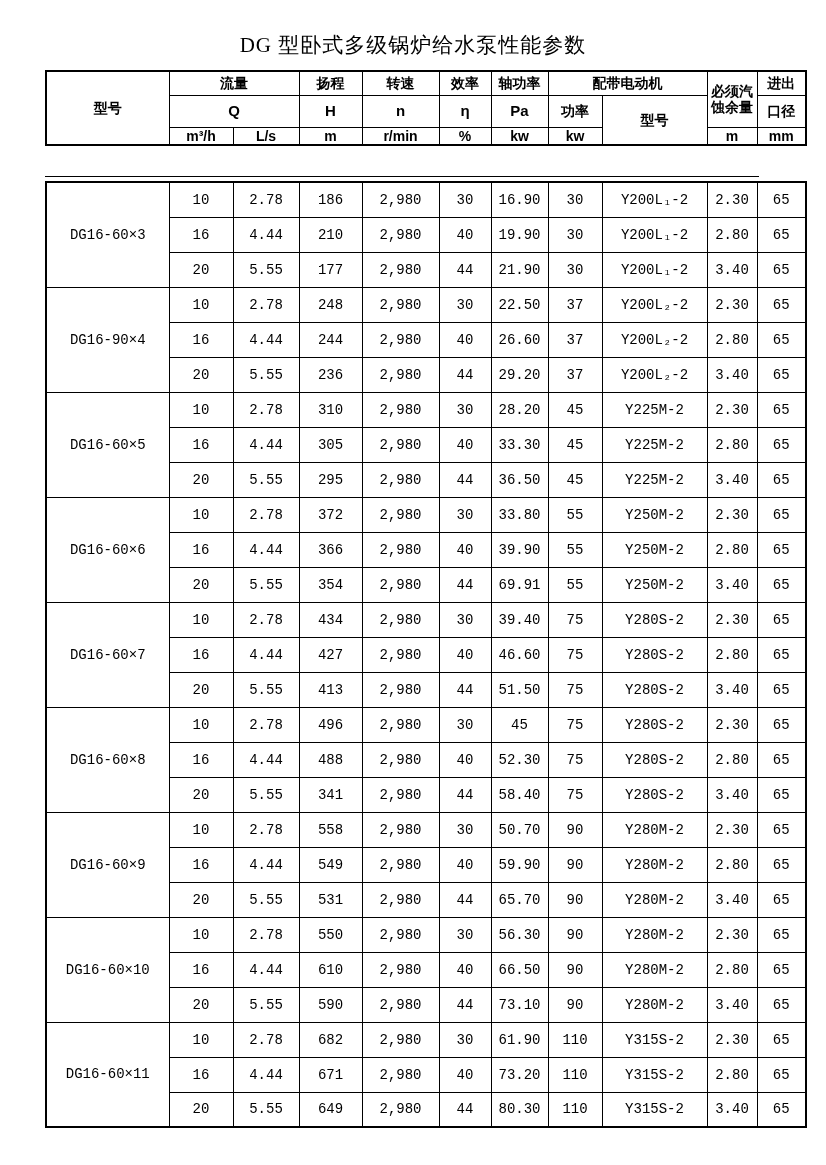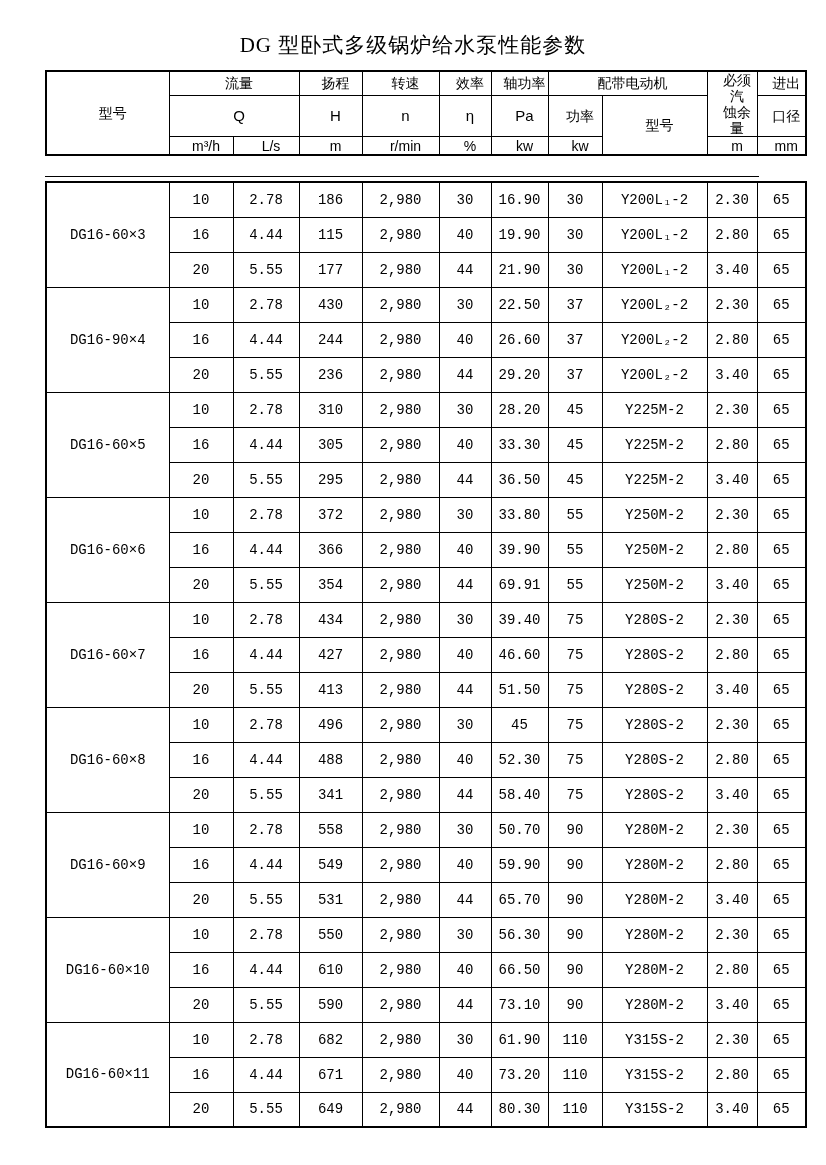--- a/index.html
+++ b/index.html
@@ -20,21 +20,21 @@
   }
   th,td{
     border:1px solid #000;
     text-align:center;vertical-align:middle;
     padding:0 2px;overflow:hidden;
   }
   
   #header-table{top:70px;width:760px;}
   #header-table th{
     font-family:"Liberation Sans", sans-serif;
-    font-weight:normal;font-size:14px;line-height:1.15;padding-left:12px;
+    font-weight:bold;font-size:14px;line-height:1.15;
   }
   #header-table tr.r1{height:24px;}
   #header-table tr.r2{height:32px;}
   #header-table tr.r3{height:18px;}
   #header-table .sym{font-size:15px;}
   
   #body-table{top:181px;width:760px;}
   #body-table tr{height:35px;}
   #body-table td{
     font-family:"Liberation Mono","DejaVu Sans Mono",monospace;
@@ -131,21 +131,21 @@
         <td>30</td>
         <td>16.90</td>
         <td>30</td>
         <td>Y200L₁-2</td>
         <td>2.30</td>
         <td>65</td>
       </tr>
       <tr>
         <td>16</td>
         <td>4.44</td>
-        <td>115</td>
+        <td>210</td>
         <td>2,980</td>
         <td>40</td>
         <td>19.90</td>
         <td>30</td>
         <td>Y200L₁-2</td>
         <td>2.80</td>
         <td>65</td>
       </tr>
       <tr>
         <td>20</td>
@@ -156,21 +156,21 @@
         <td>21.90</td>
         <td>30</td>
         <td>Y200L₁-2</td>
         <td>3.40</td>
         <td>65</td>
       </tr>
       <tr>
         <td rowspan="3" class="model-cell">DG16-90×4</td>
         <td>10</td>
         <td>2.78</td>
-        <td>430</td>
+        <td>248</td>
         <td>2,980</td>
         <td>30</td>
         <td>22.50</td>
         <td>37</td>
         <td>Y200L₂-2</td>
         <td>2.30</td>
         <td>65</td>
       </tr>
       <tr>
         <td>16</td>

